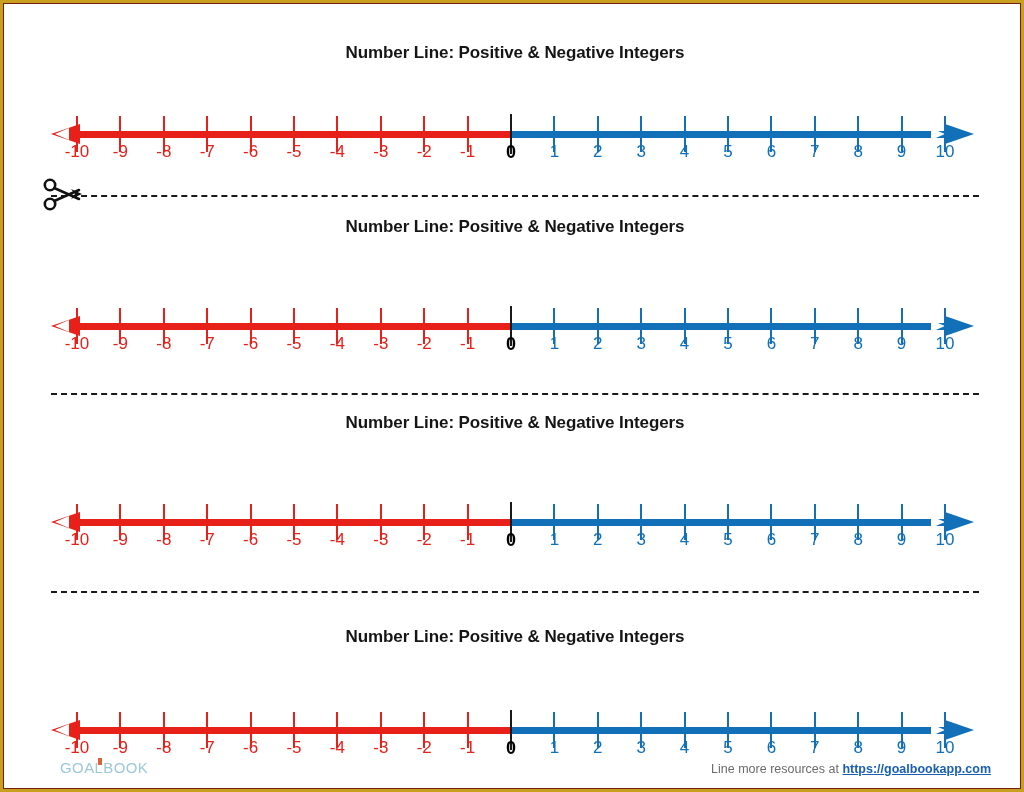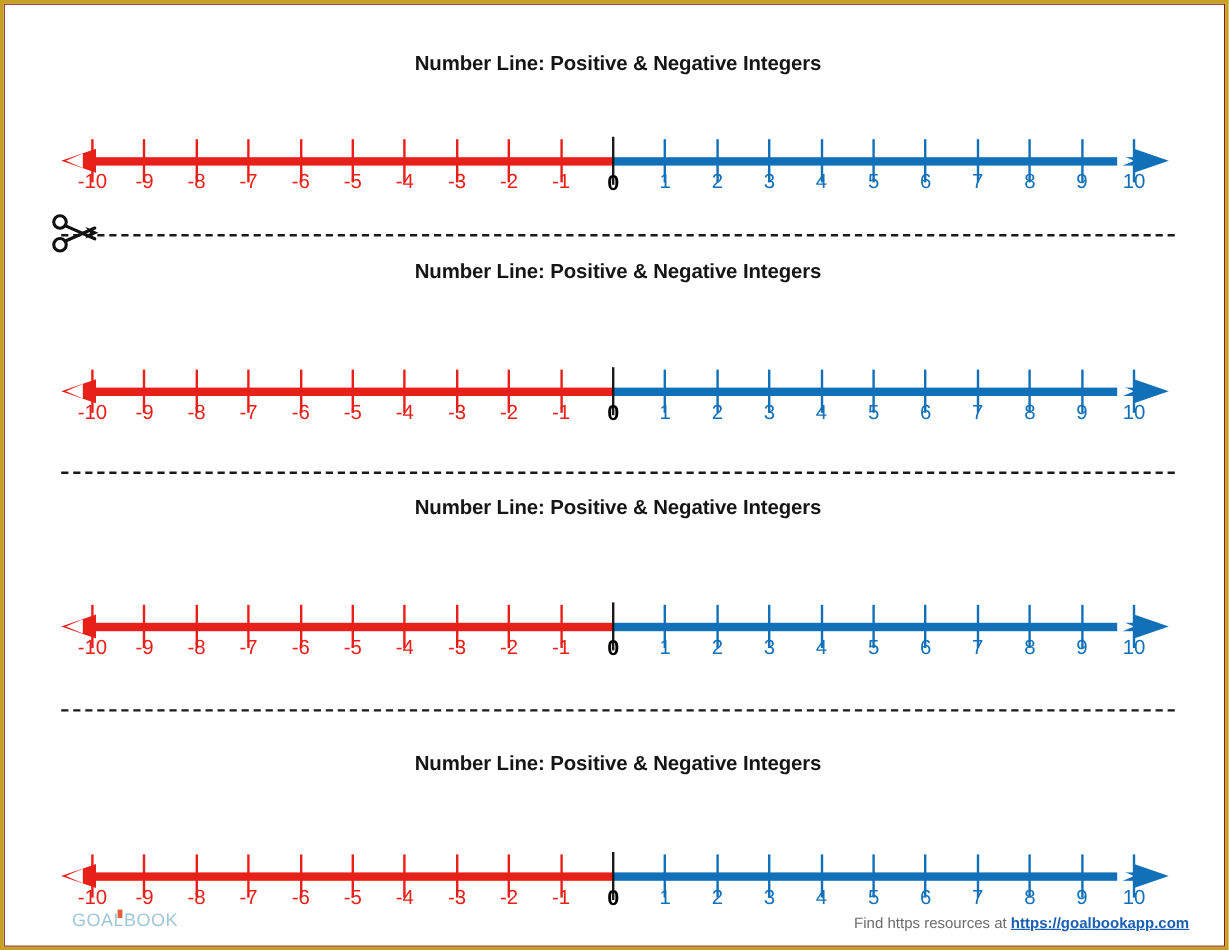--- a/index.html
+++ b/index.html
@@ -451,16 +451,16 @@
 
   <div class="cutline" style="top:390px;"></div>
   <div class="cutline" style="top:588px;"></div>
 
   <div class="logo">
     <span class="logo-dot"></span>
     <span class="logo-text">GOALBOOK</span>
   </div>
 
   <div class="footer-note">
-    <span>Find https resources at </span><a class="footer-link" href="#">https://goalbookapp.com</a>
+    <span>Line more resources at </span><a class="footer-link" href="#">https://goalbookapp.com</a>
   </div>
 
 </div>
 
 </body></html>

